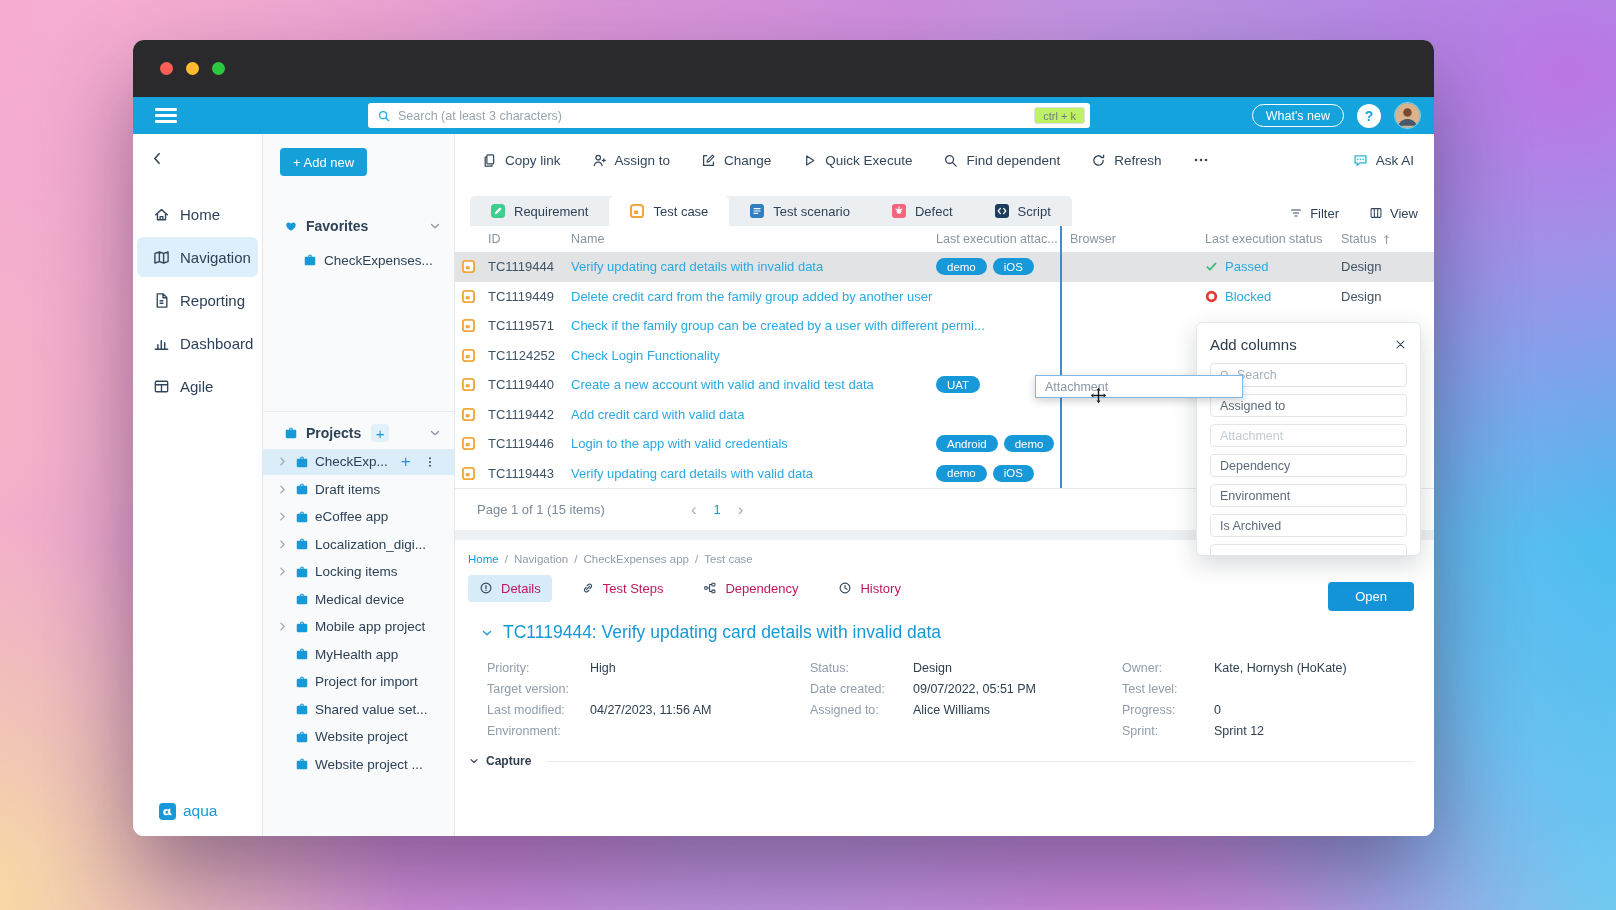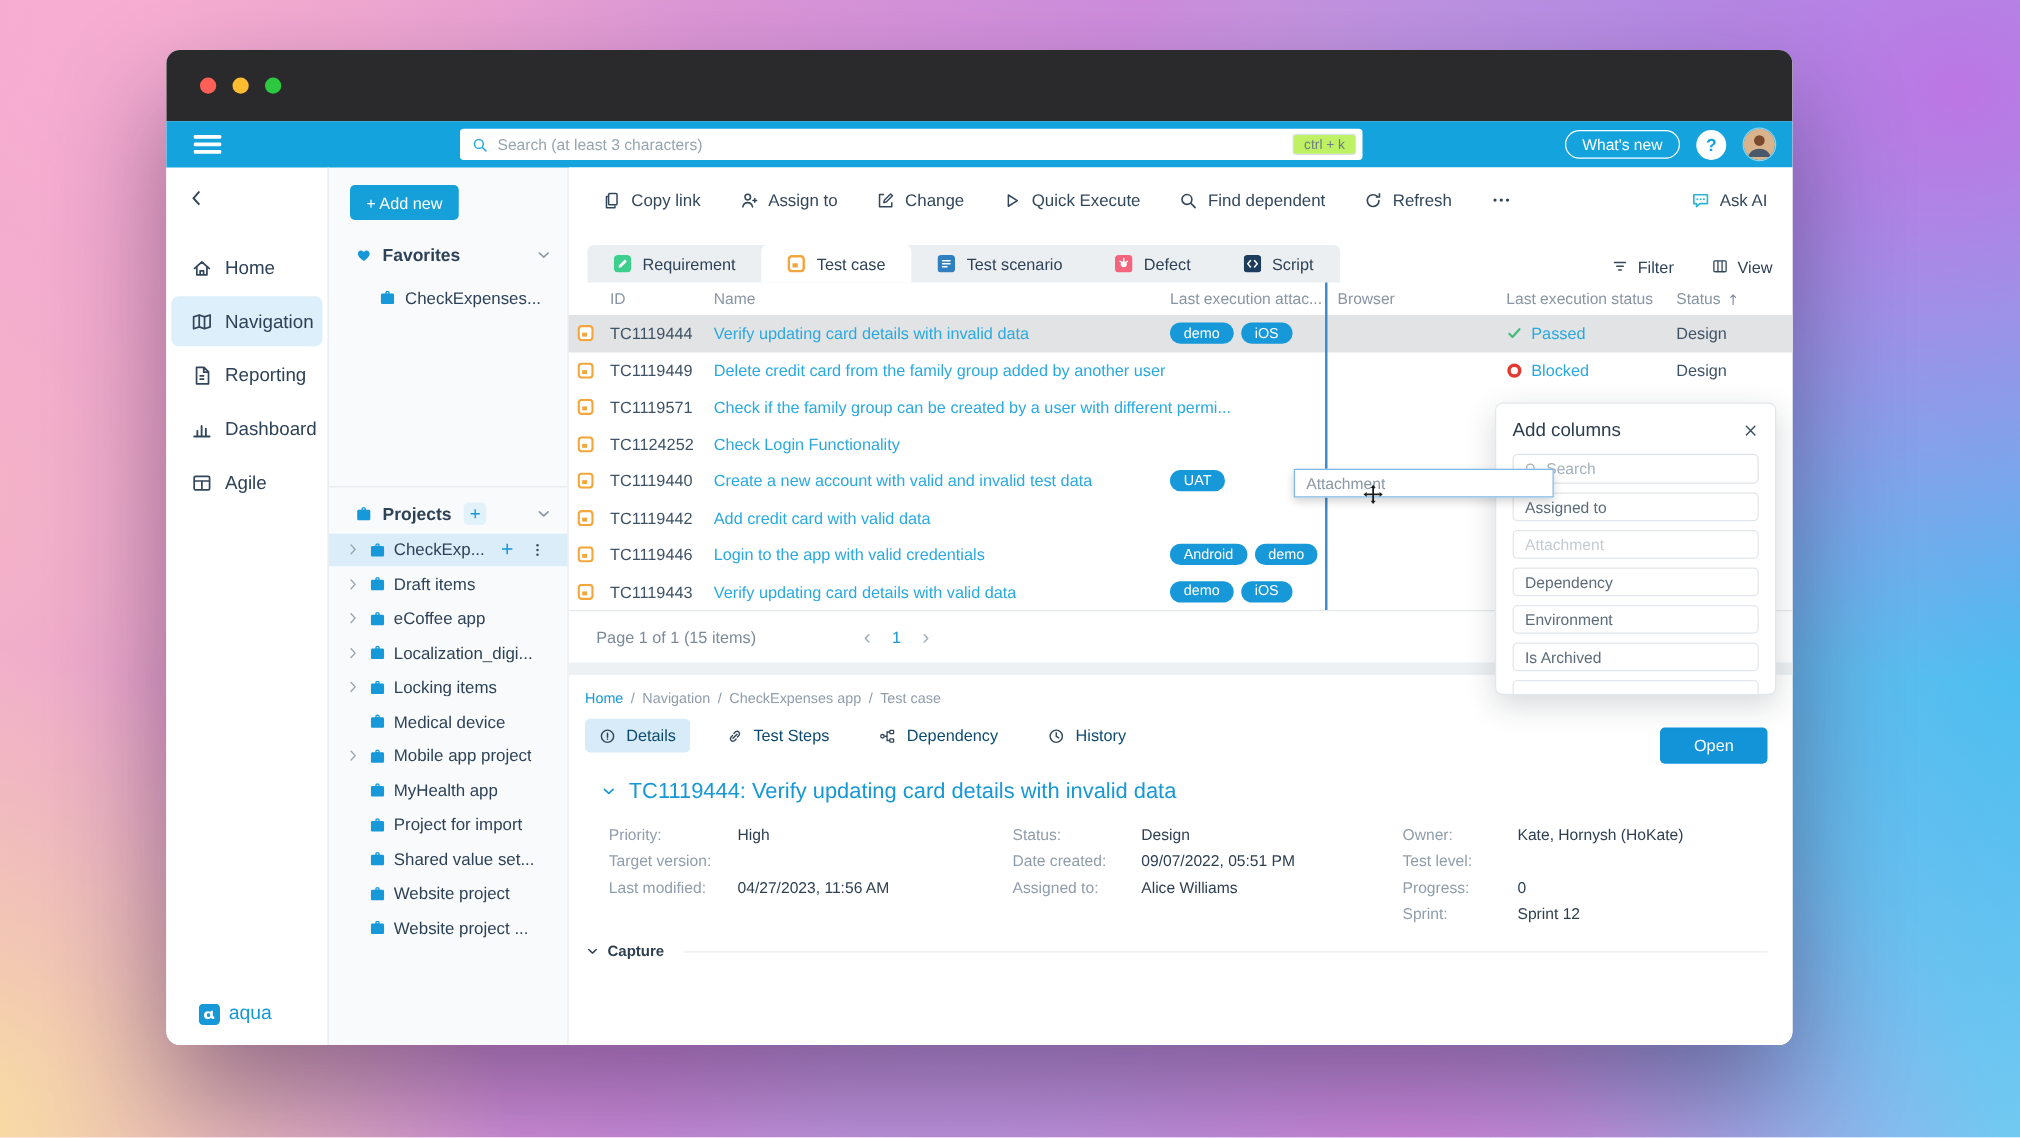--- a/index.html
+++ b/index.html
@@ -39,21 +39,21 @@
   .sidebar{width:130px;flex:none;border-right:1px solid #e5e9ec;position:relative;padding-top:12px}
   .back{margin:4px 0 24px 16px;color:#33475b;cursor:pointer}
   .nav-item{height:40px;margin:3px 4px;display:flex;align-items:center;gap:10px;padding-left:16px;border-radius:6px;font-size:15px;color:#2e4257;cursor:pointer}
   .nav-item.active{background:#dceffa}
   .logo{position:absolute;bottom:16px;left:26px;display:flex;align-items:center;gap:7px;color:#1798d8;font-size:15.5px}
 
   .explorer{width:192px;flex:none;background:#f8fafb;border-right:1px solid #e5e9ec;padding-top:14px;font-size:13.5px;display:flex;flex-direction:column}
   .addnew{margin-left:17px;align-self:flex-start;background:#16a0da;color:#fff;border:none;border-radius:4px;padding:6.5px 13px;font-size:13px;font-family:inherit;cursor:pointer}
   .sec-head{display:flex;align-items:center;gap:8px;margin:0 12px 0 21px;color:#2e4257;font-weight:700;font-size:14px}
   .sec-head .chev{margin-left:auto;color:#8a98a6;cursor:pointer}
-  .fav-head{margin-top:20px}
+  .fav-head{margin-top:42px}
   .proj-head{margin-top:12px}
   .projadd{color:#1798d8;font-size:15px;font-weight:400;background:#e2f2fb;border-radius:4px;width:18px;height:18px;display:flex;align-items:center;justify-content:center;margin-left:2px;cursor:pointer}
   .exp-spacer{height:138px}
   .divider{border-top:1px solid #e7ebee}
   .tree-item{display:flex;align-items:center;height:26px;color:#2e4257;cursor:pointer}
   .tree-item.fav{padding-left:40px;margin-top:13px;gap:7px}
   .proj-list{margin-top:5px}
   .tree-item.proj{padding-left:13px;margin-top:1.5px;gap:6px}
   .tree-item.proj.selected{background:#dbedf9}
   .tree-label{white-space:nowrap;overflow:hidden}
@@ -102,21 +102,21 @@
   .sizes{margin-left:auto;display:flex;gap:16px}
   .size{cursor:pointer;color:#7b8a99;padding-bottom:2px}
   .size.active{color:#1798d8;border-bottom:2px solid #1798d8}
 
   .gapstrip{height:10px;background:#eef1f3;flex:none}
 
   .details{flex:1;min-height:0;overflow:hidden;padding:13px 20px 0 13px;position:relative}
   .crumbs{display:flex;gap:6px;font-size:11.5px;color:#909dab;align-items:center}
   .crumb.link{color:#1798d8;cursor:pointer}
   .dtabs{display:flex;gap:18px;margin-top:10px;align-items:center}
-  .dtab{display:flex;align-items:center;gap:8px;font-size:13px;color:#0c4a6e;padding:6px 11px;border-radius:4px;cursor:pointer}
+  .dtab{display:flex;gap:8px;font-size:13px;color:#be185d;padding:6px 11px;border-radius:4px;cursor:pointer}
   .dtab.active{background:#d7ecf8}
   .openbtn{position:absolute;right:20px;top:42px;background:#1494d8;color:#fff;border:none;border-radius:4px;padding:7px 27px;font-size:13px;font-family:inherit;cursor:pointer}
   .dtitle{margin:20px 0 0 12px;display:flex;align-items:center;gap:9px;color:#1798d6;font-size:17.5px;cursor:pointer}
   .fieldcols{display:grid;grid-template-columns:323px 312px 1fr;margin:14px 0 0 19px}
   .frow{display:flex;align-items:center;height:21px;font-size:12.5px}
   .flabel{color:#909dab;width:103px;flex:none}
   .fcol.col3 .flabel{width:92px}
   .fvalue{color:#2e3f50;white-space:nowrap}
   .capture{display:flex;align-items:center;margin:13px 0 0 0;gap:6px;font-size:12px;font-weight:700;color:#2e3f50;cursor:pointer}
   .capline{flex:1;height:1px;background:#e9ecef;margin-left:10px}
@@ -835,20 +835,24 @@
                   <span class="fvalue">High</span>
                 </div>
                 <div class="frow">
                   <span class="flabel">Target version:</span>
                   <span class="fvalue"></span>
                 </div>
                 <div class="frow">
                   <span class="flabel">Last modified:</span>
                   <span class="fvalue">04/27/2023, 11:56 AM</span>
                 </div>
+                <div class="frow">
+                  <span class="flabel">Environment:</span>
+                  <span class="fvalue"></span>
+                </div>
               </div>
               <div class="fcol col2">
                 <div class="frow">
                   <span class="flabel">Status:</span>
                   <span class="fvalue">Design</span>
                 </div>
                 <div class="frow">
                   <span class="flabel">Date created:</span>
                   <span class="fvalue">09/07/2022, 05:51 PM</span>
                 </div>

